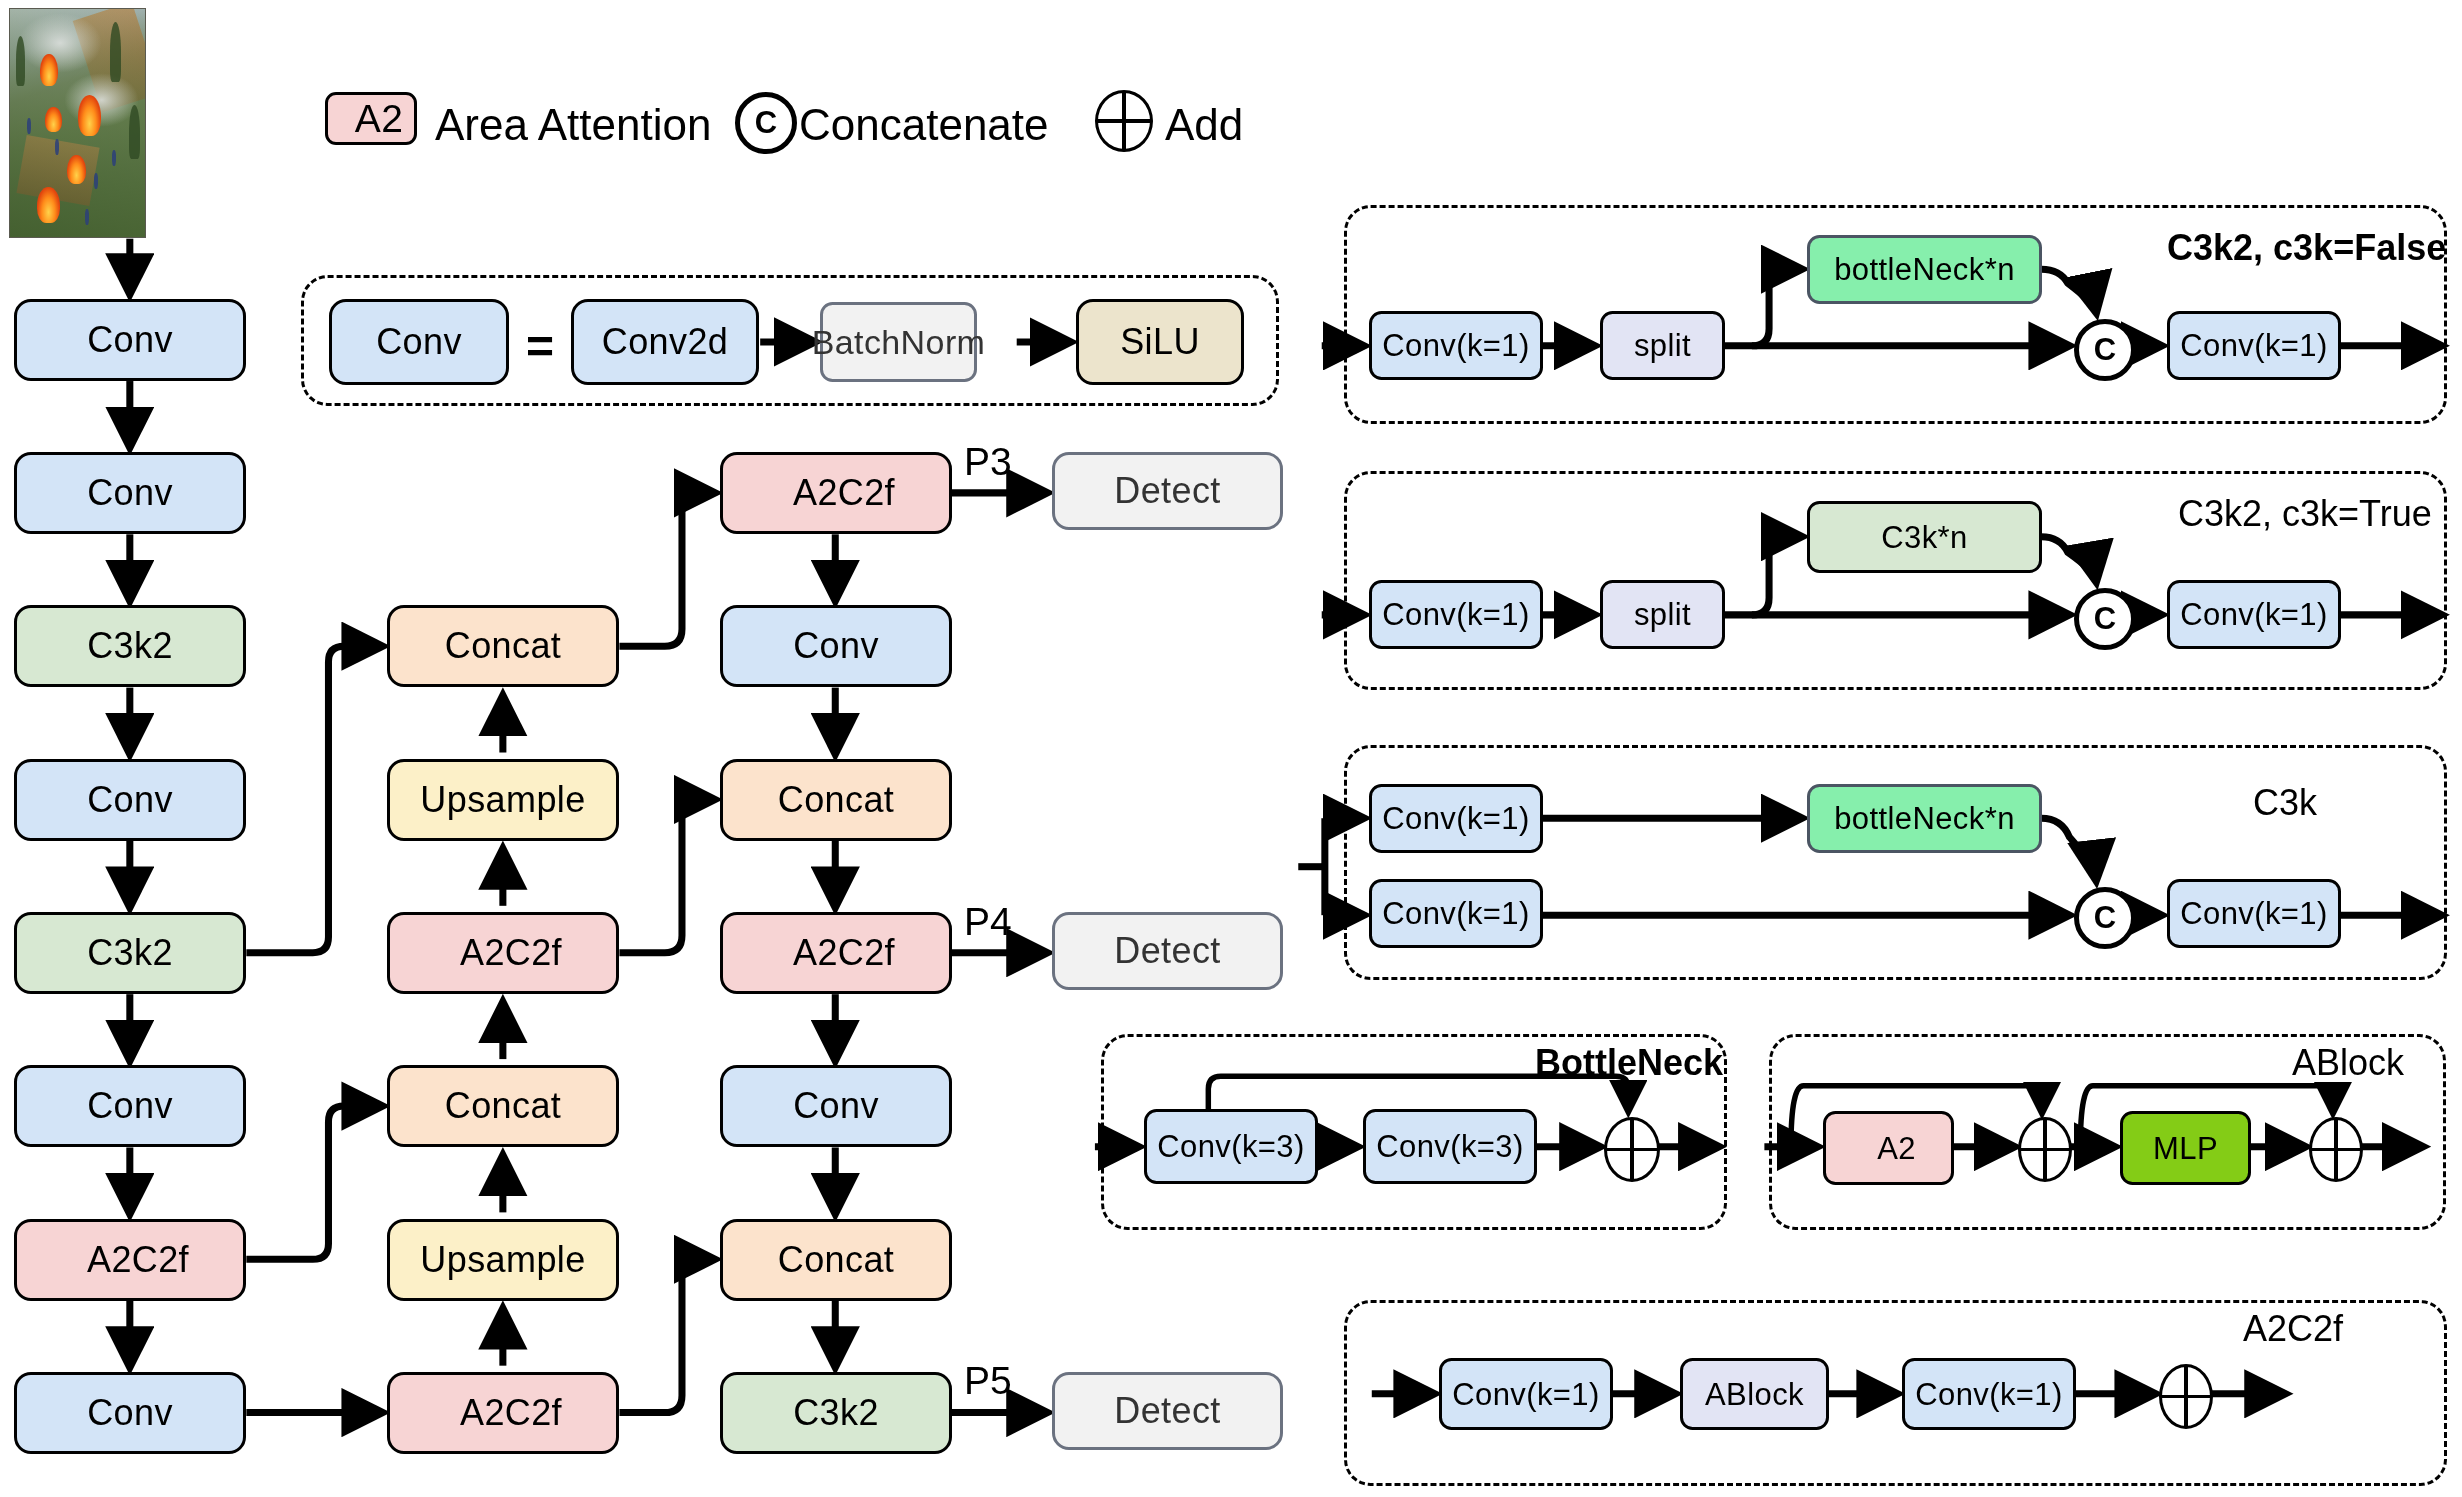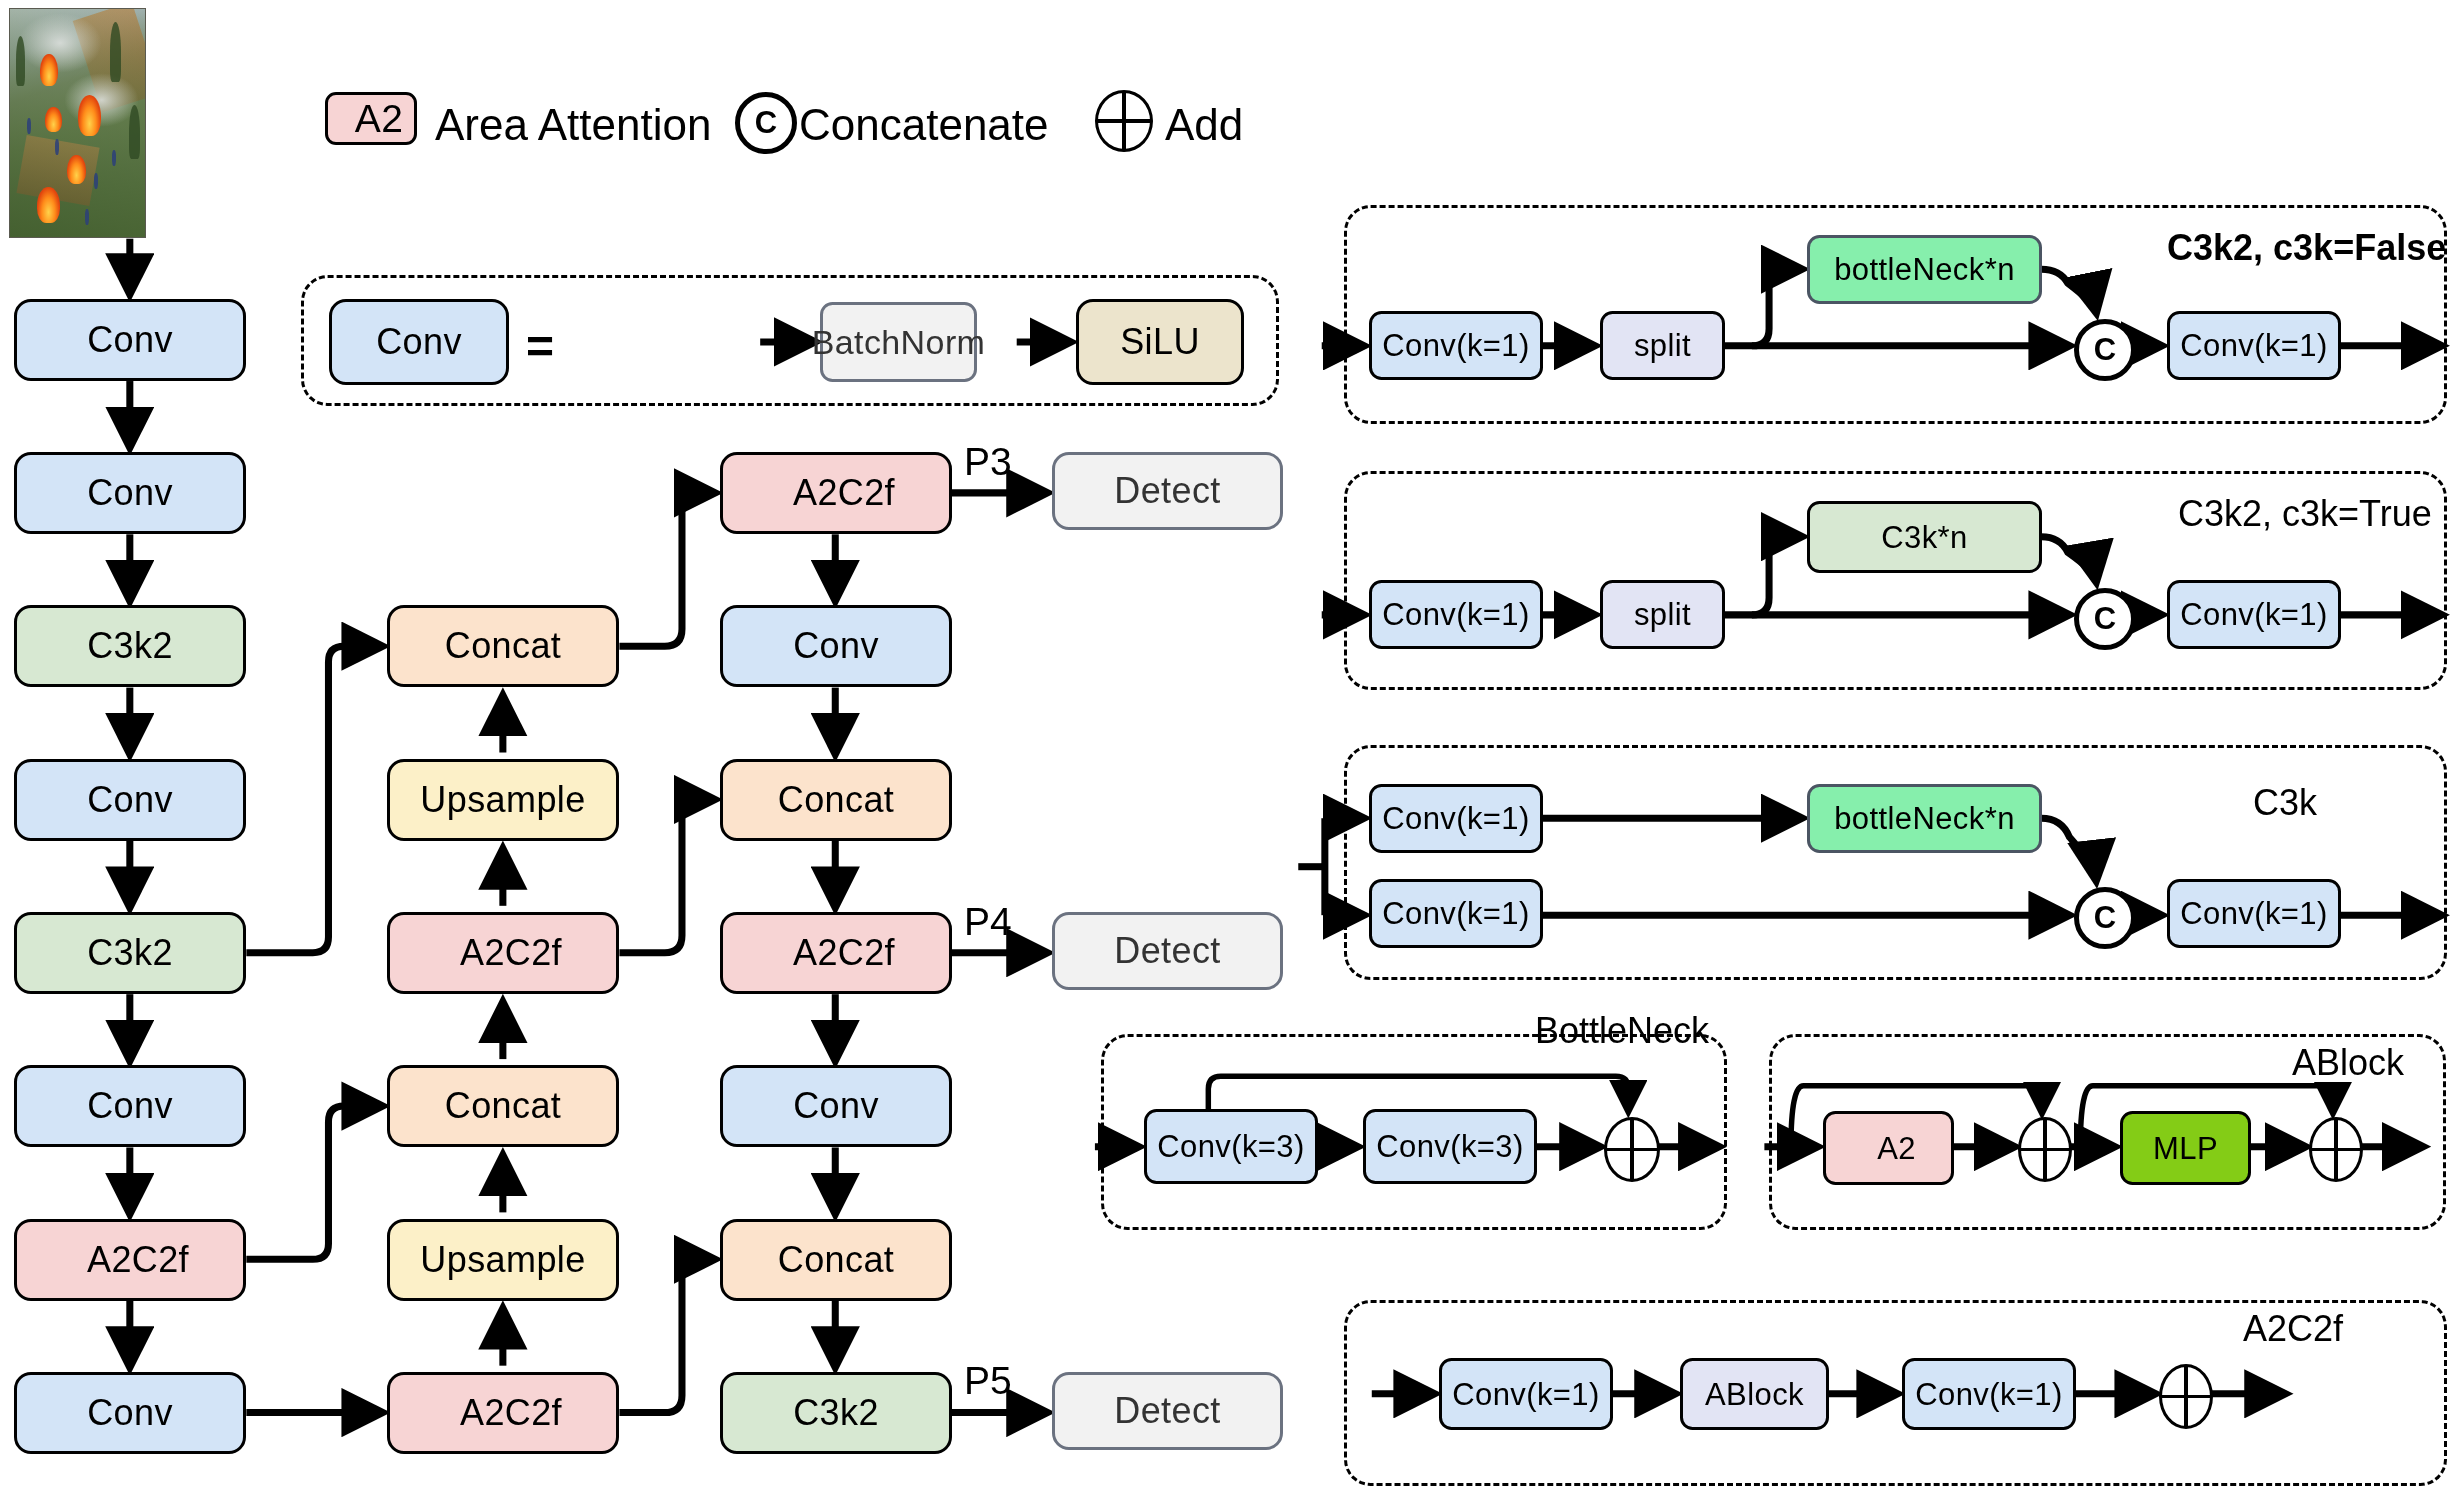--- a/index.html
+++ b/index.html
@@ -86,20 +86,21 @@
   <div class="node sm c-pink" style="left:325px;top:92px;width:92px;height:53px;font-size:39px;border-radius:11px;">A2</div>
   <div class="legend-txt" style="left:435px;top:100px;">Area Attention</div>
   <div class="ccirc" style="left:735px;top:92px;width:52px;height:52px;">C</div>
   <div class="legend-txt" style="left:799px;top:100px;">Concatenate</div>
   <div class="addcirc" style="left:1095px;top:90px;width:52px;height:56px;"></div>
   <div class="legend-txt" style="left:1165px;top:100px;">Add</div>
 
   <div class="dashbox" style="left:301px;top:275px;width:978px;height:131px;"></div>
   <div class="node c-blue" style="left:329px;top:299px;width:180px;height:86px;">Conv</div>
   <div class="eqsign" style="left:526px;top:319px;">=</div>
+  <div class="node c-blue" style="left:571px;top:299px;width:188px;height:86px;">Conv2d</div>
   <div class="node sm c-gray" style="left:820px;top:302px;width:157px;height:80px;">BatchNorm</div>
   <div class="node c-cream" style="left:1076px;top:299px;width:168px;height:86px;">SiLU</div>
 
   <div class="node c-blue" style="left:14px;top:299px;width:232px;height:82px;">Conv</div>
   <div class="node c-blue" style="left:14px;top:452px;width:232px;height:82px;">Conv</div>
   <div class="node c-green" style="left:14px;top:605px;width:232px;height:82px;">C3k2</div>
   <div class="node c-blue" style="left:14px;top:759px;width:232px;height:82px;">Conv</div>
   <div class="node c-green" style="left:14px;top:912px;width:232px;height:82px;">C3k2</div>
   <div class="node c-blue" style="left:14px;top:1065px;width:232px;height:82px;">Conv</div>
   <div class="node c-pink" style="left:14px;top:1219px;width:232px;height:82px;">A2C2f</div>
@@ -146,21 +147,21 @@
 
   <div class="dashbox" style="left:1344px;top:745px;width:1103px;height:235px;"></div>
   <div class="panel-label" style="left:2253px;top:782px;">C3k</div>
   <div class="node xs c-blue" style="left:1369px;top:784px;width:174px;height:69px;">Conv(k=1)</div>
   <div class="node xs c-blue" style="left:1369px;top:879px;width:174px;height:69px;">Conv(k=1)</div>
   <div class="node xs c-blue2" style="left:1807px;top:784px;width:235px;height:69px;">bottleNeck*n</div>
   <div class="ccirc" style="left:2074px;top:887px;width:52px;height:52px;">C</div>
   <div class="node xs c-blue" style="left:2167px;top:879px;width:174px;height:69px;">Conv(k=1)</div>
 
   <div class="dashbox" style="left:1101px;top:1034px;width:626px;height:196px;"></div>
-  <div class="panel-label" style="left:1535px;top:1010px;">BottleNeck</div>
+  <div class="panel-label" style="left:1535px;top:1042px;font-weight:bold;">BottleNeck</div>
   <div class="node xs c-blue" style="left:1144px;top:1109px;width:174px;height:75px;">Conv(k=3)</div>
   <div class="node xs c-blue" style="left:1363px;top:1109px;width:174px;height:75px;">Conv(k=3)</div>
   <div class="addcirc" style="left:1604px;top:1117px;width:50px;height:59px;"></div>
 
   <div class="dashbox" style="left:1769px;top:1034px;width:677px;height:196px;"></div>
   <div class="panel-label" style="left:2292px;top:1042px;">ABlock</div>
   <div class="node xs c-pink" style="left:1823px;top:1111px;width:131px;height:74px;">A2</div>
   <div class="addcirc" style="left:2018px;top:1117px;width:48px;height:59px;"></div>
   <div class="node xs c-purple" style="left:2120px;top:1111px;width:131px;height:74px;">MLP</div>
   <div class="addcirc" style="left:2309px;top:1117px;width:48px;height:59px;"></div>

